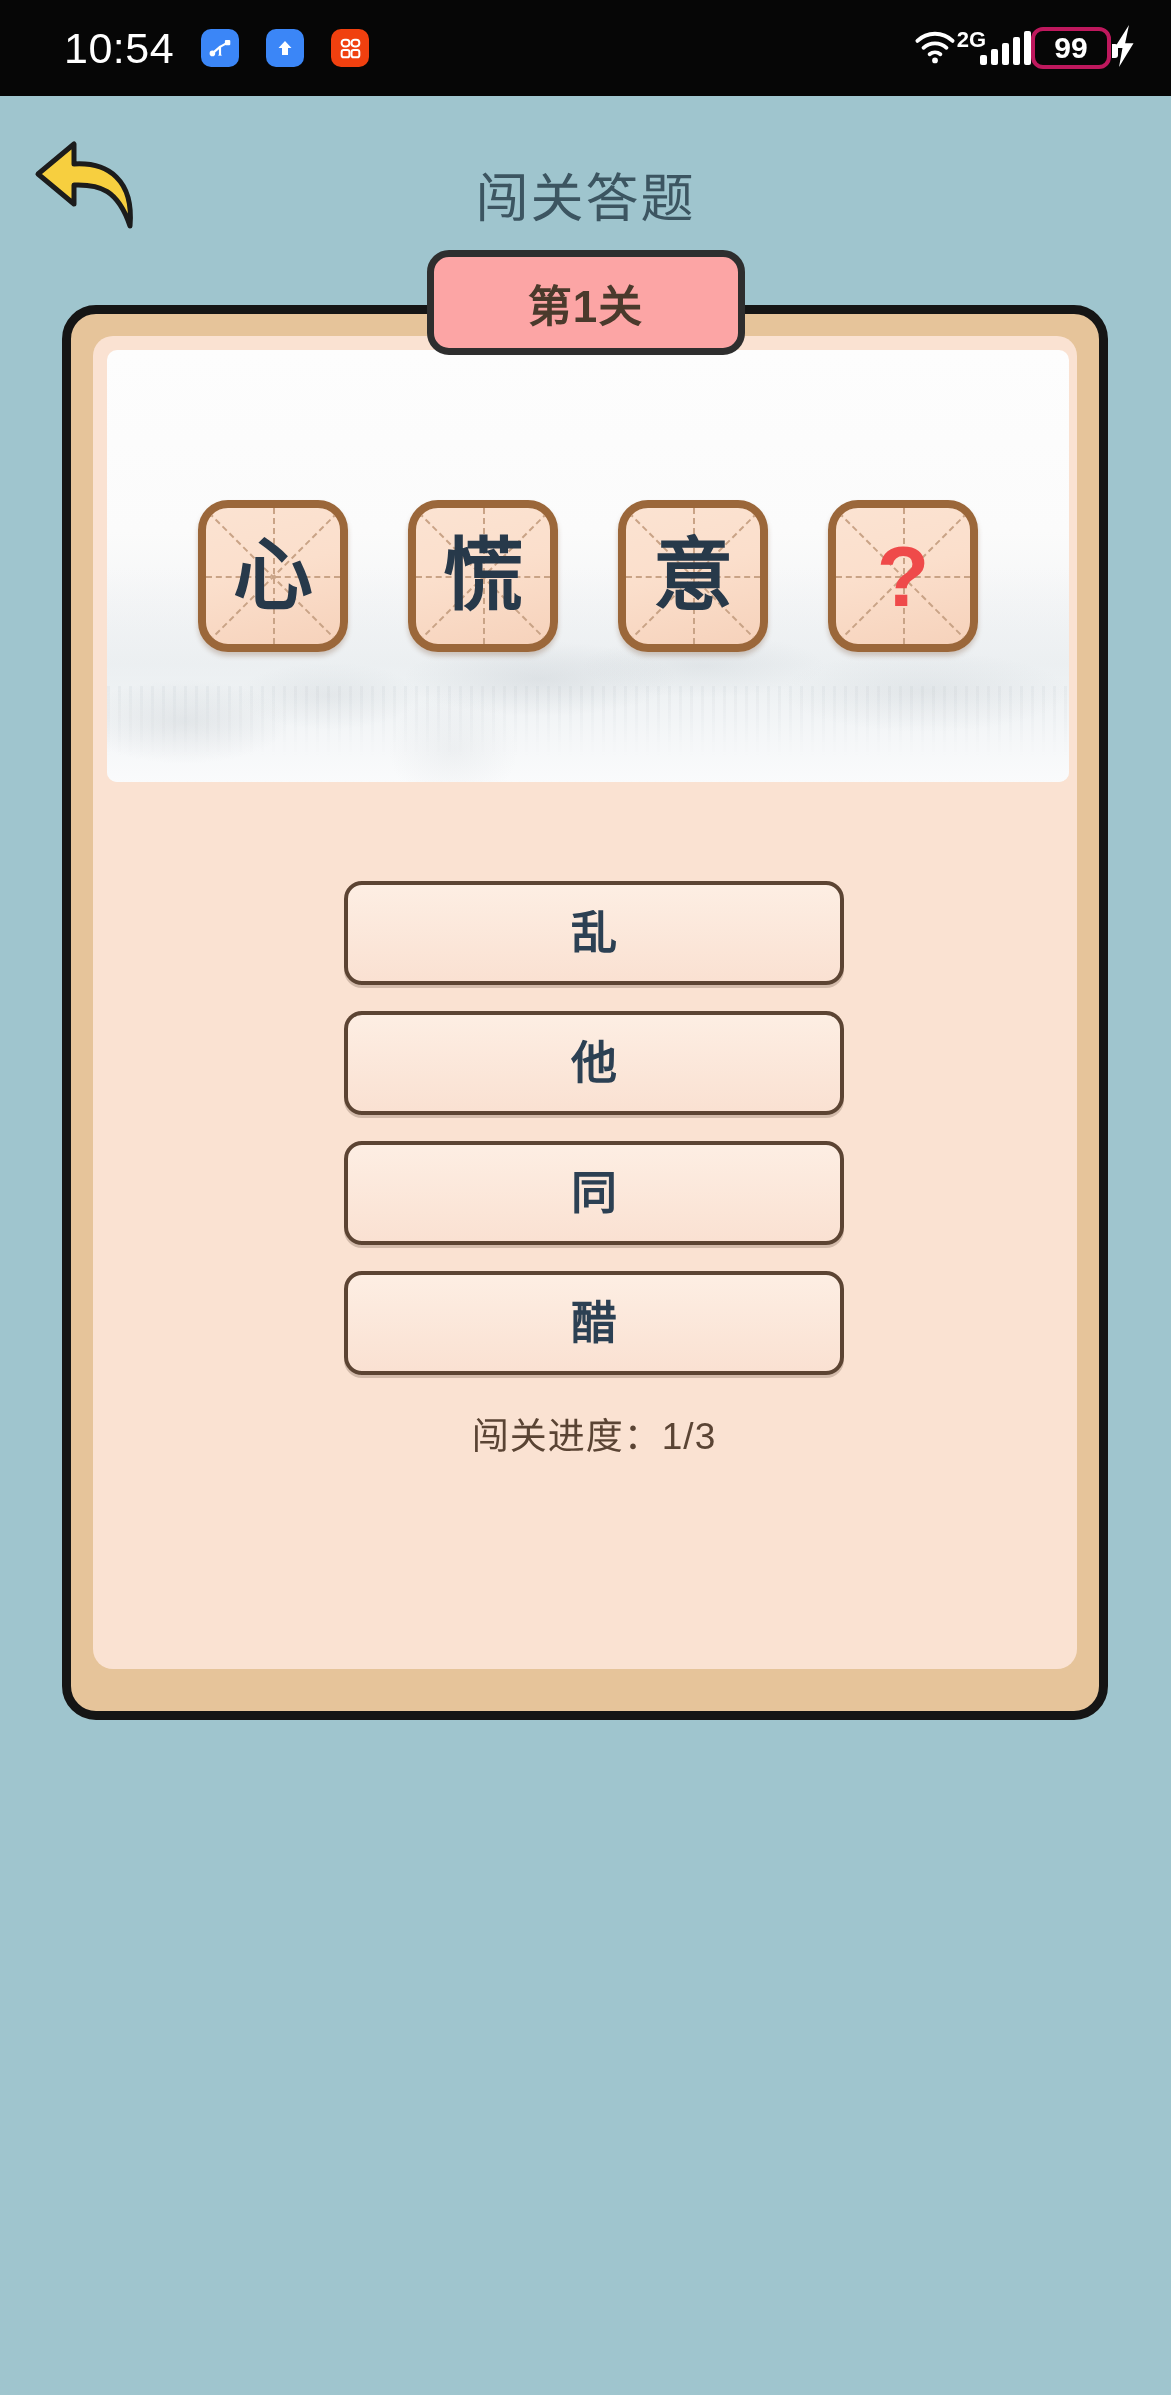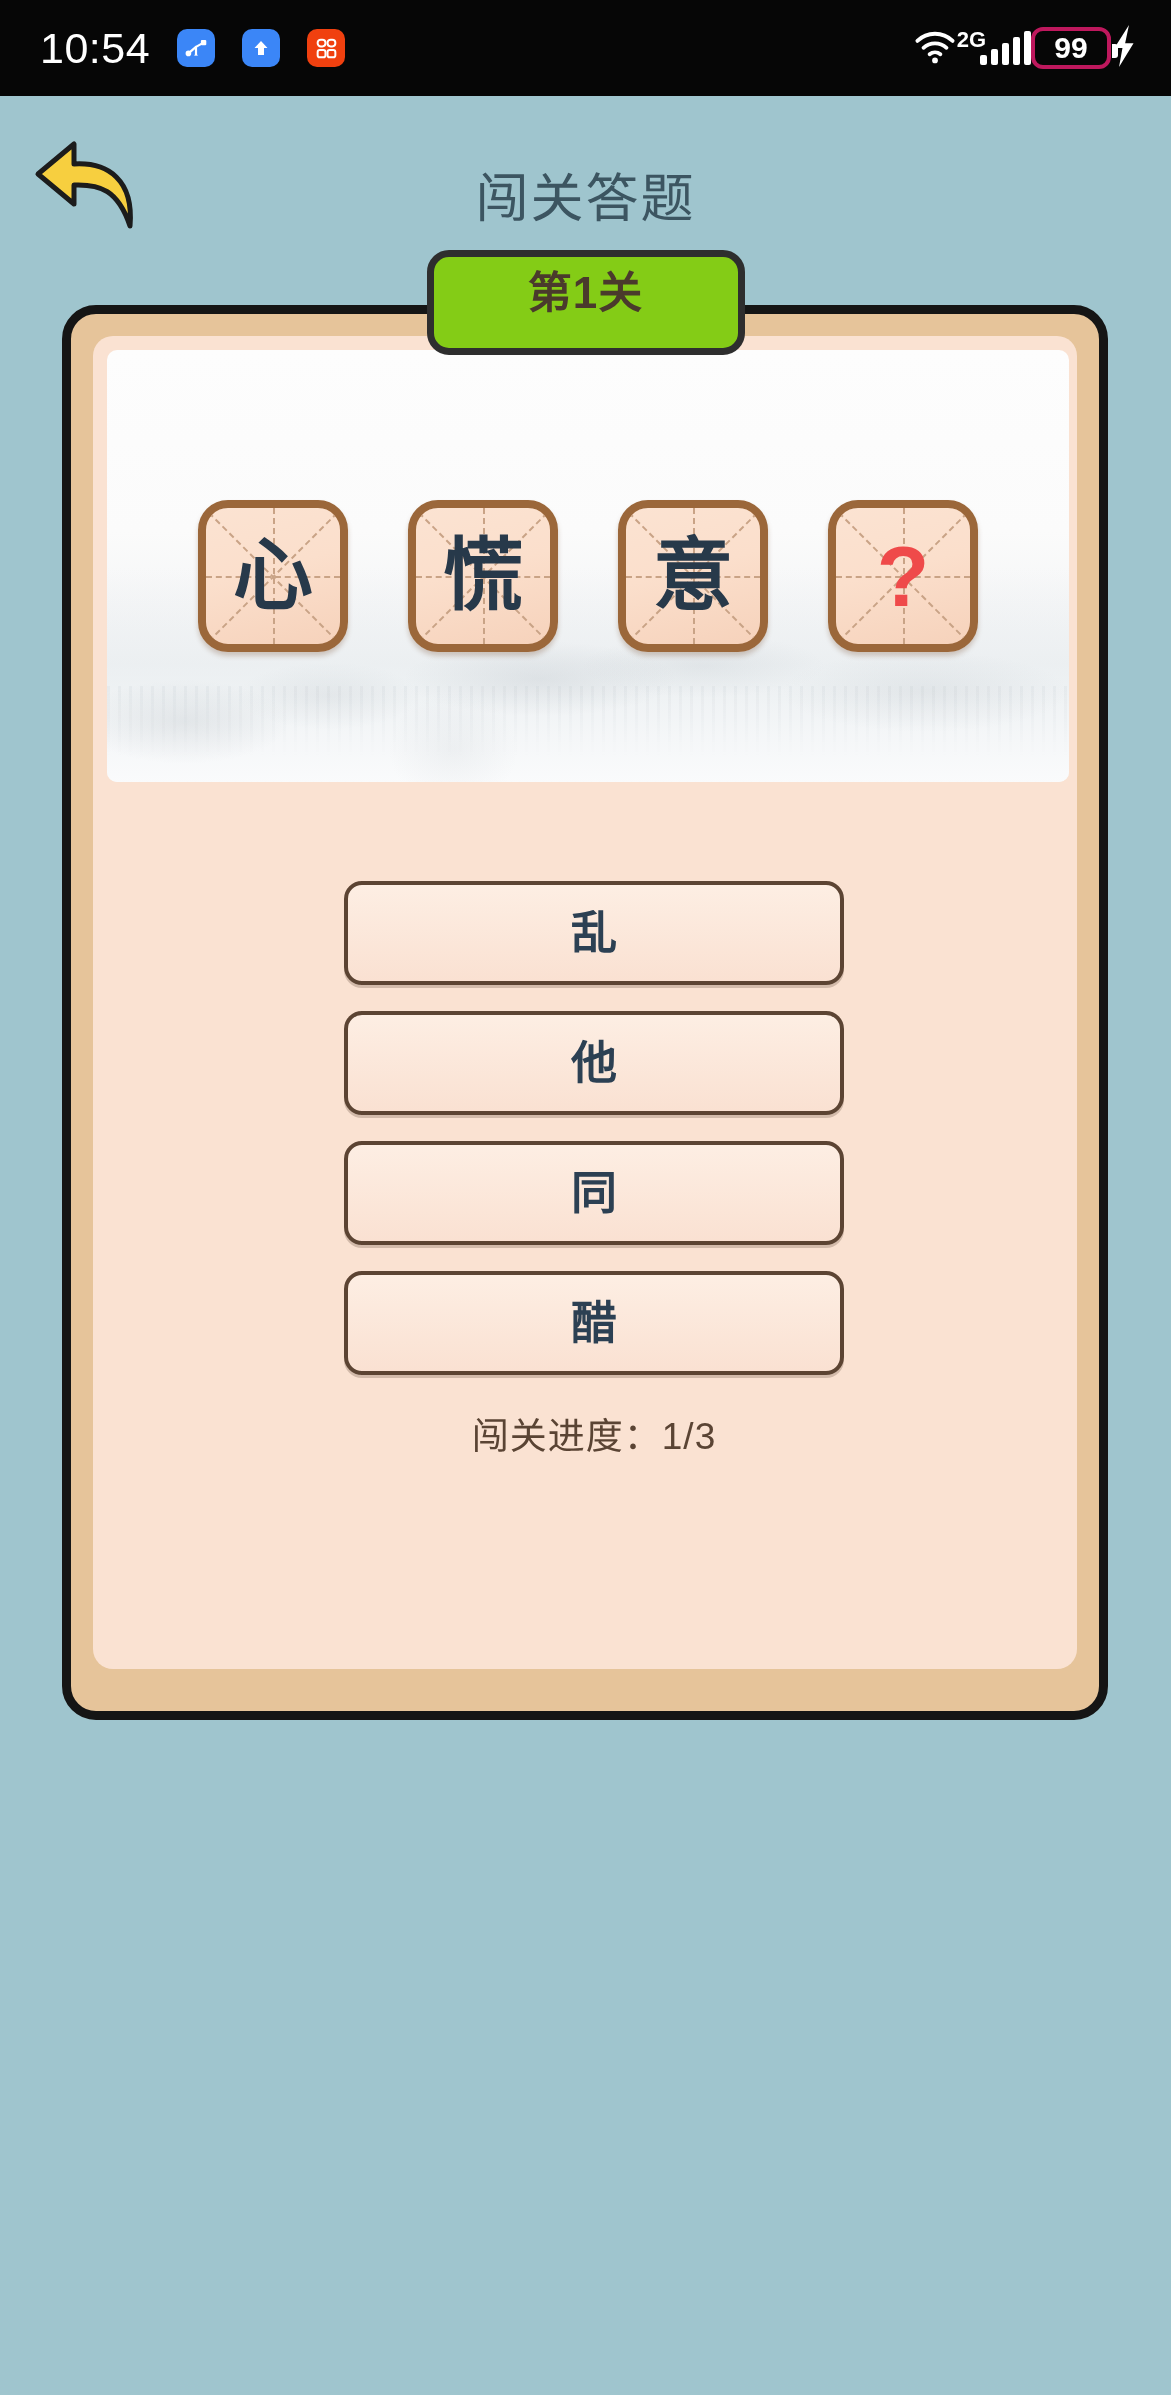--- a/index.html
+++ b/index.html
@@ -27,20 +27,21 @@
     display: flex;
     align-items: center;
     justify-content: space-between;
     padding: 0 34px 0 40px;
     z-index: 40;
   }
   .status-left {
     display: flex;
     align-items: center;
     gap: 27px;
+    margin-left: 24px;
   }
   .status-clock {
     color: #ffffff;
     font-size: 43px;
     font-weight: 500;
     letter-spacing: 0.5px;
     line-height: 1;
     font-family: "Liberation Sans", sans-serif;
   }
   .tray-icon {
@@ -144,24 +145,25 @@
   }
 
   
   .level-tab {
     position: absolute;
     left: 50%;
     transform: translateX(-50%);
     top: 250px;
     width: 318px;
     height: 105px;
-    background: #84cc16;
+    background: #fca5a5;
     border: 7px solid #2e2e2e;
     border-radius: 22px;
     display: flex;
+    align-items: center;
     justify-content: center;
     z-index: 20;
     cursor: pointer;
   }
   .level-tab-label {
     color: #4a3a2c;
     font-size: 44px;
     font-weight: 600;
     letter-spacing: 1px;
   }

